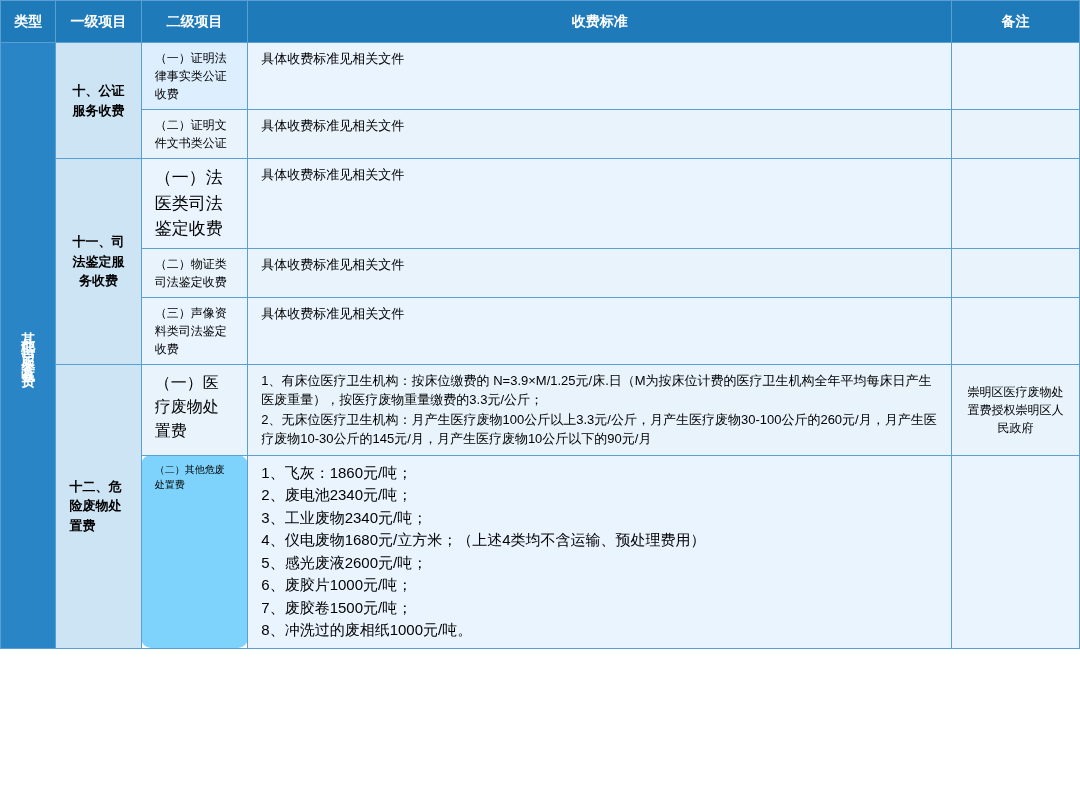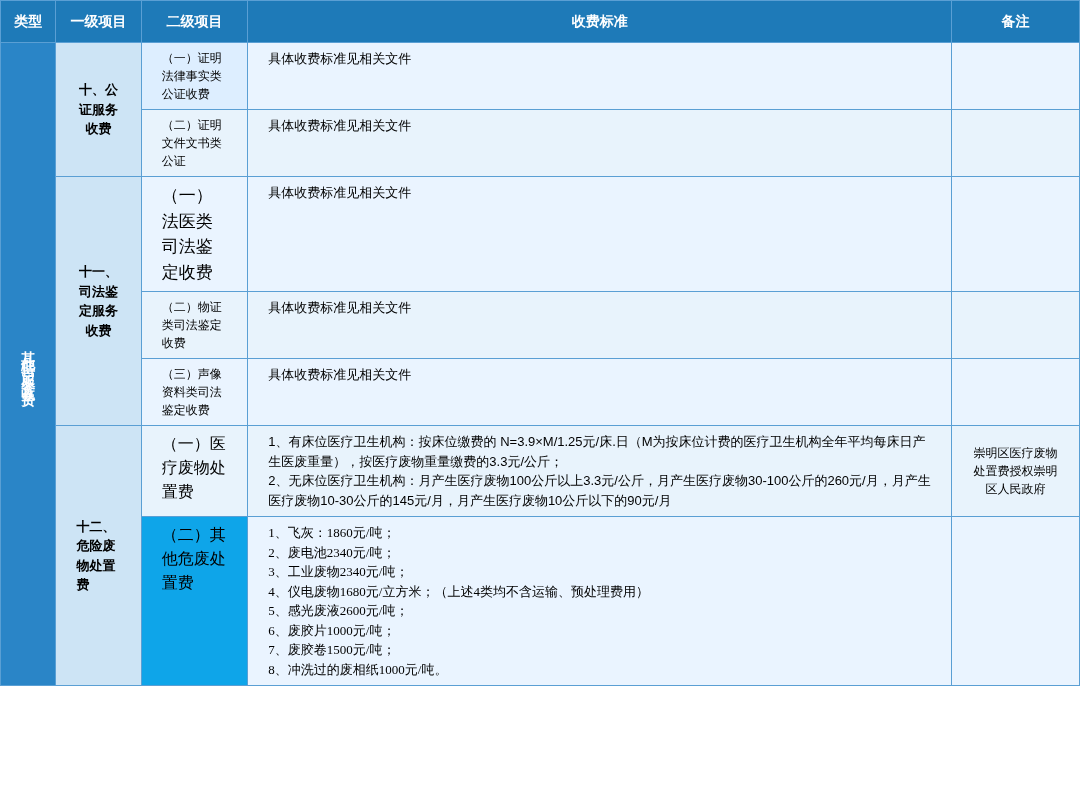--- a/index.html
+++ b/index.html
@@ -12,21 +12,21 @@
       width: 1080px;
       overflow: hidden;
     }
     table {
       width: 100%;
       border-collapse: collapse;
       table-layout: fixed;
     }
     th, td {
       border: 1px solid #5a9fd4;
-      padding: 6px 20px;
+      padding: 6px 13px;
       vertical-align: top;
       line-height: 1.5;
     }
     thead th {
       background-color: #1e7ab8;
       color: #fff;
       text-align: center;
       font-weight: bold;
       font-size: 14px;
       padding: 10px 8px;
@@ -88,22 +88,22 @@
           <td style="background-color: rgb(234, 244, 255); font-size: 12px; text-align: center; vertical-align: middle;"></td>
         </tr>
         <tr>
           <td rowspan="2" style="background-color: rgb(205, 228, 245); text-align: left; font-weight: bold; vertical-align: middle; font-size: 13px;">十二、危险废物处置费</td>
           <td style="background-color: rgb(232, 243, 252); font-size: 16px; vertical-align: top;">（一）医疗废物处置费</td>
           <td style="background-color: rgb(232, 243, 252); font-size: 13px; vertical-align: top; white-space: pre-line;">1、有床位医疗卫生机构：按床位缴费的 N=3.9×M/1.25元/床.日（M为按床位计费的医疗卫生机构全年平均每床日产生医废重量），按医疗废物重量缴费的3.3元/公斤；
 2、无床位医疗卫生机构：月产生医疗废物100公斤以上3.3元/公斤，月产生医疗废物30-100公斤的260元/月，月产生医疗废物10-30公斤的145元/月，月产生医疗废物10公斤以下的90元/月</td>
           <td style="background-color: rgb(232, 243, 252); font-size: 12px; text-align: center; vertical-align: middle;">崇明区医疗废物处置费授权崇明区人民政府</td>
         </tr>
         <tr>
-          <td style="background-color: #0ea5e9; font-size: 16px; vertical-align: top;">（二）其他危废处置费</td>
-          <td style="background-color: rgb(234, 244, 255); font-size: 13px; vertical-align: top; white-space: pre-line; font-family: Liberation Serif, serif;">1、飞灰：1860元/吨；
+          <td style="background-color: #7dd3fc; font-size: 10px; vertical-align: top; border-radius: 10px;">（二）其他危废处置费</td>
+          <td style="background-color: rgb(234, 244, 255); font-size: 15px; vertical-align: top; white-space: pre-line;">1、飞灰：1860元/吨；
 2、废电池2340元/吨；
 3、工业废物2340元/吨；
 4、仪电废物1680元/立方米；（上述4类均不含运输、预处理费用）
 5、感光废液2600元/吨；
 6、废胶片1000元/吨；
 7、废胶卷1500元/吨；
 8、冲洗过的废相纸1000元/吨。</td>
           <td style="background-color: rgb(234, 244, 255); font-size: 12px; text-align: center; vertical-align: middle;"></td>
         </tr>
       </tbody>

